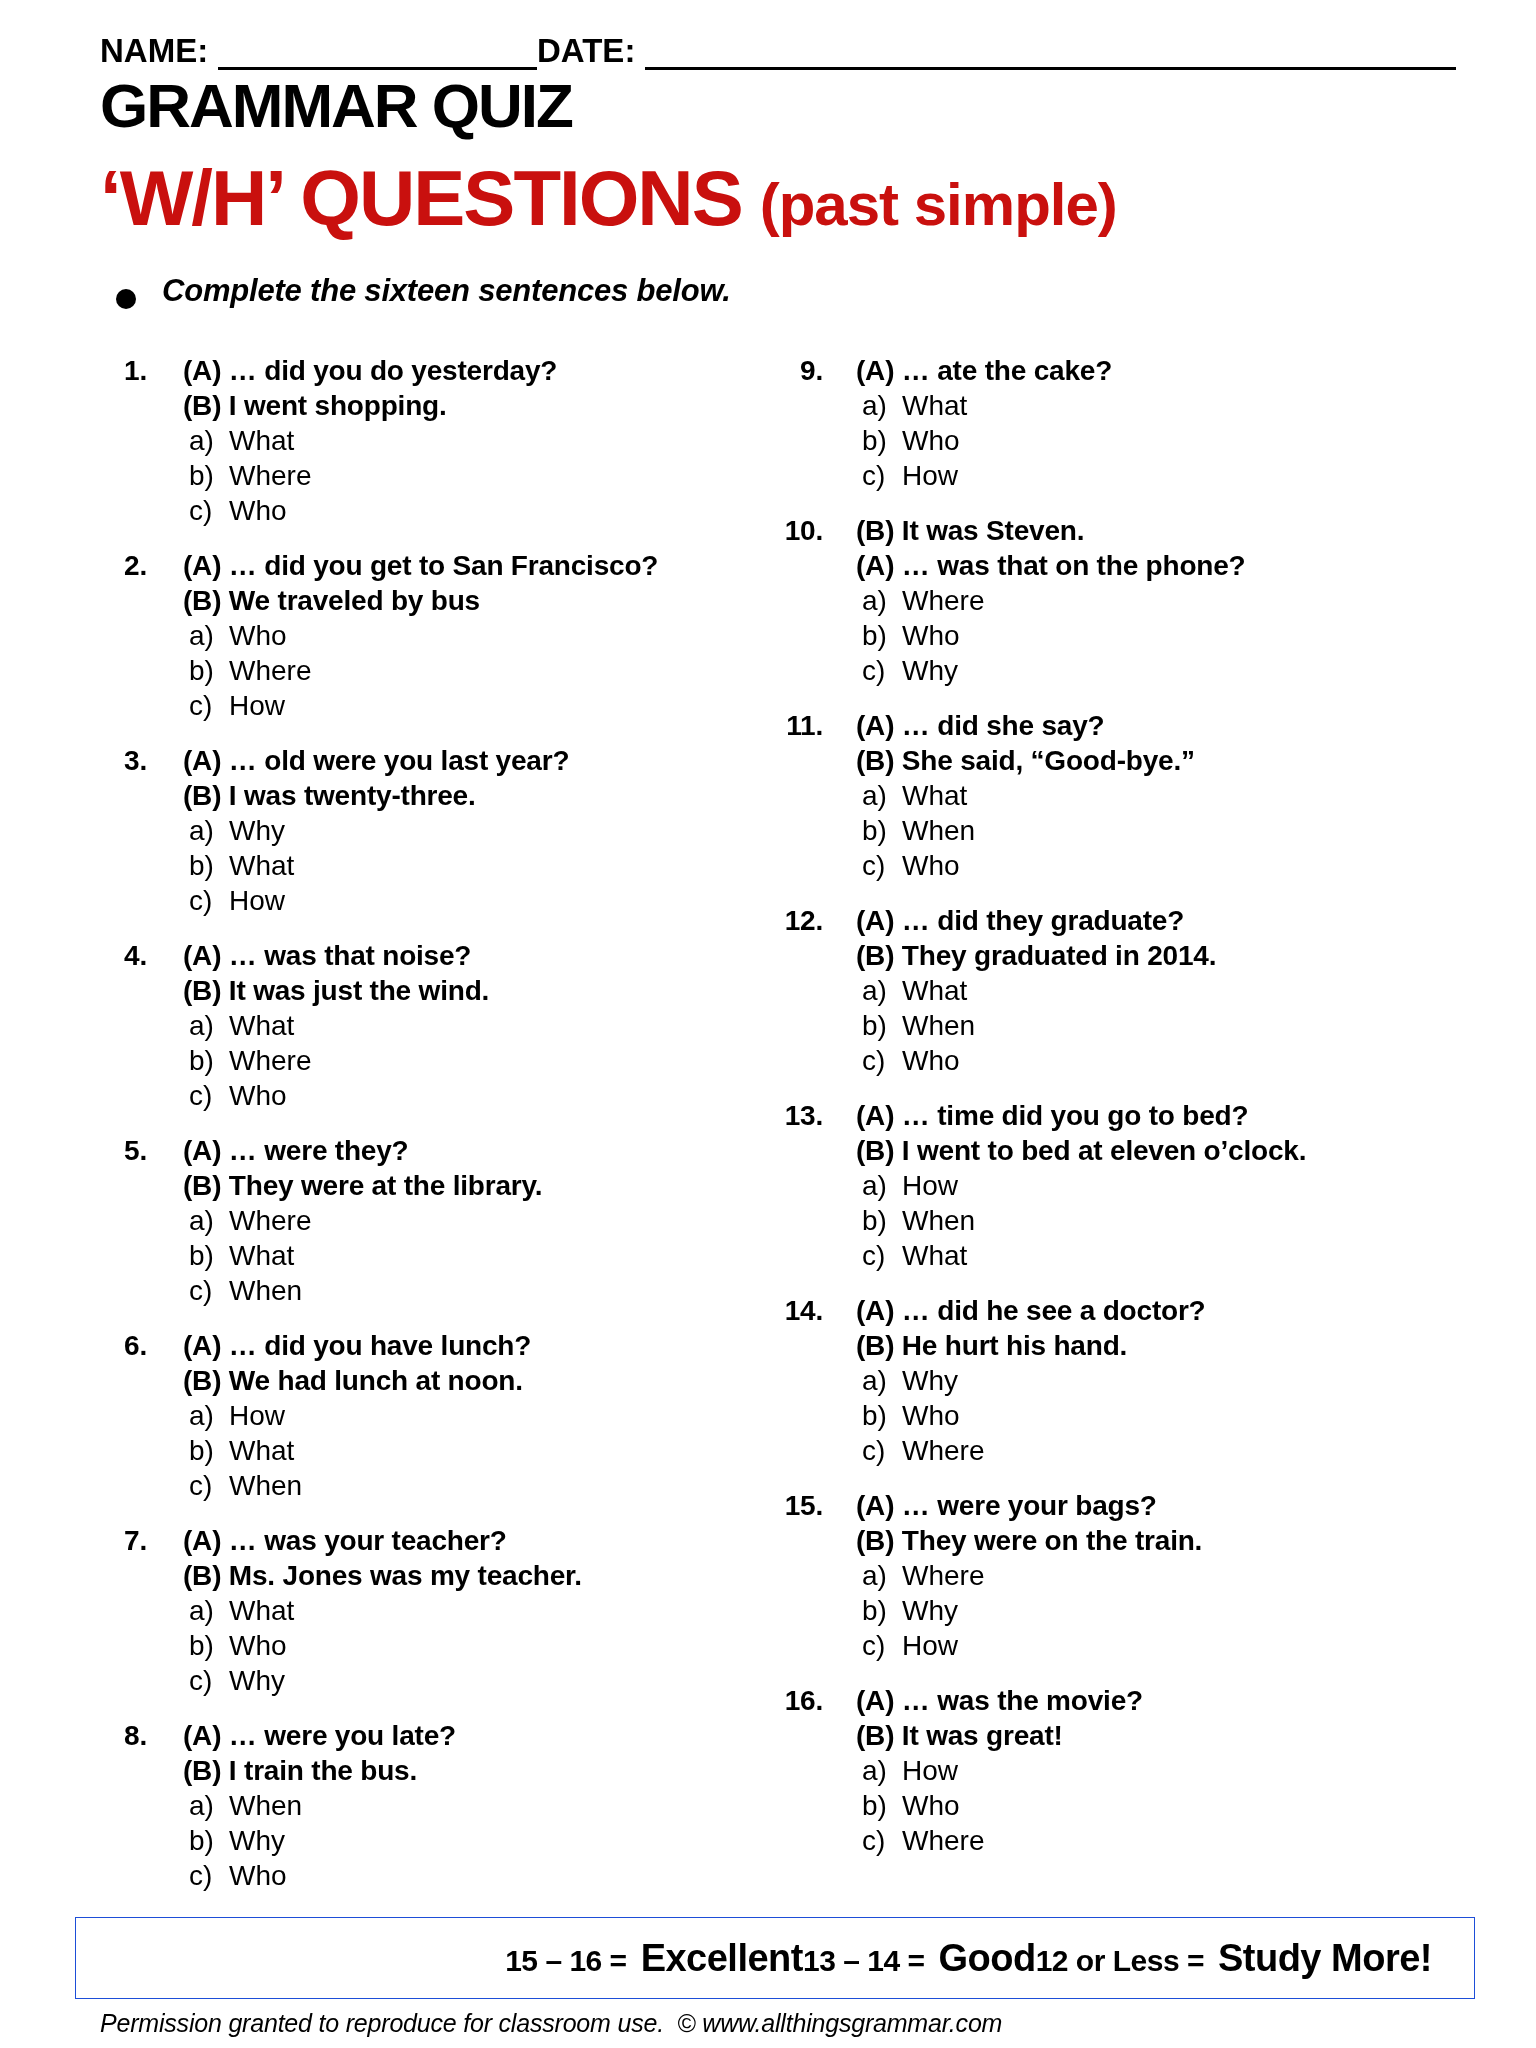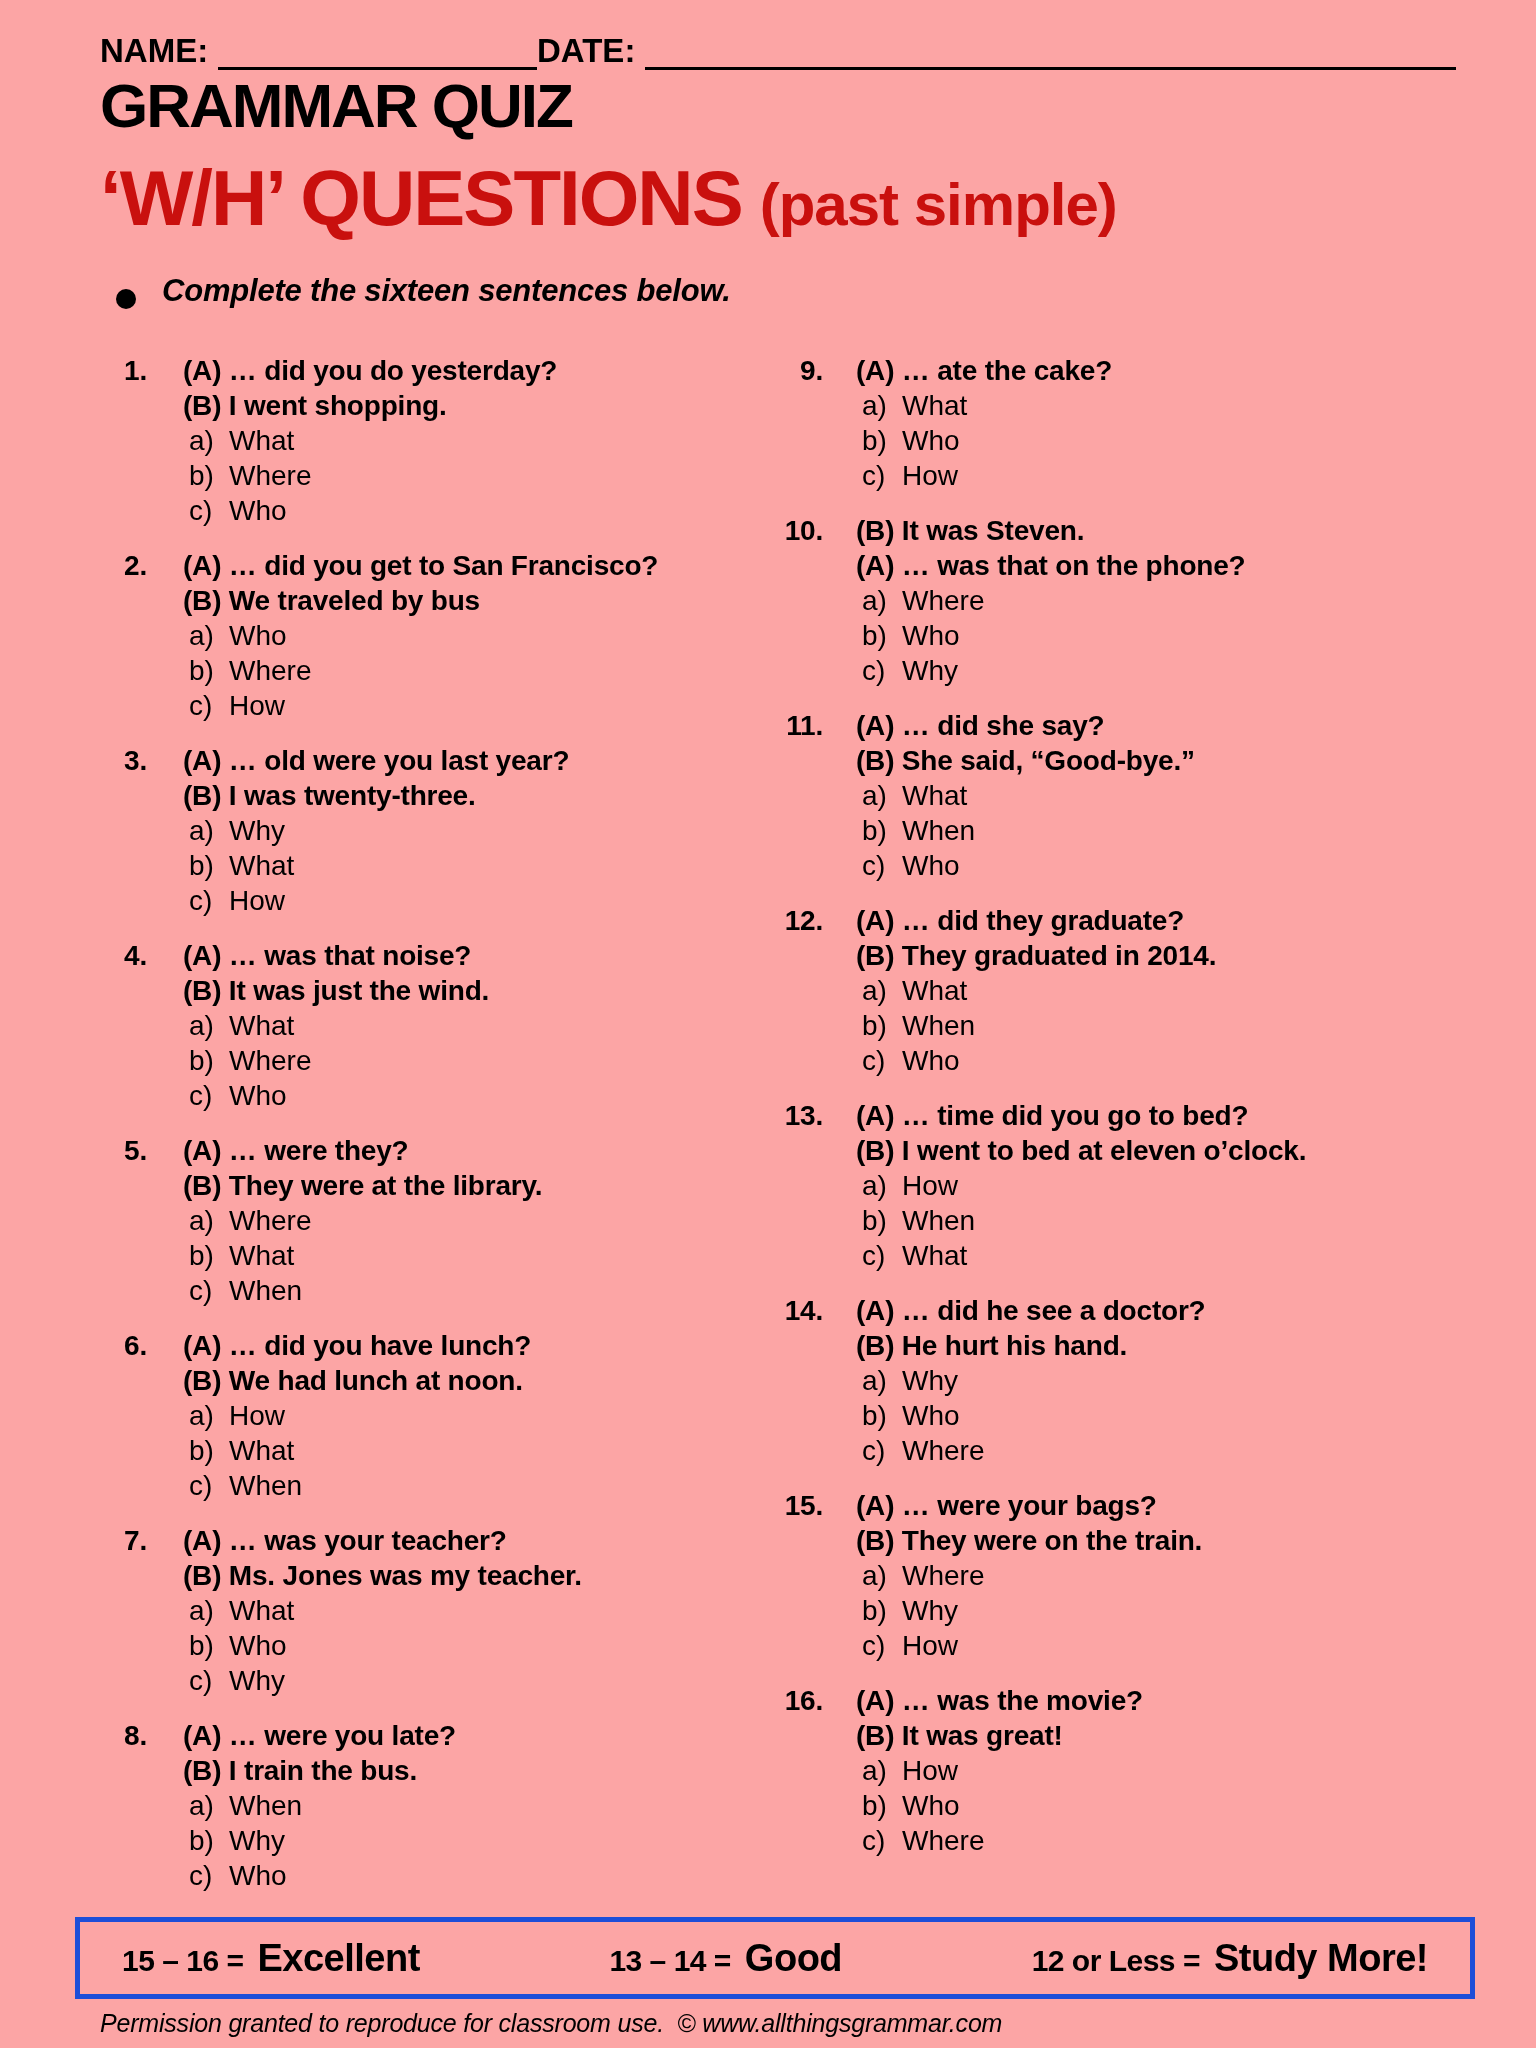--- a/index.html
+++ b/index.html
@@ -1,17 +1,17 @@
 <!DOCTYPE html>
 <html style="--accent: #C9100E;"><head>
 <meta charset="utf-8">
 <style>
   html,body{margin:0;padding:0;background:#e8e8e8;}
   .page{
-    width:1536px;height:2048px;background:#fca5a5;box-sizing:border-box;
+    width:1536px;height:2048px;background:#ffffff;box-sizing:border-box;
     padding:28px 80px 0 100px;overflow:hidden;position:relative;
     font-family:"Liberation Sans","DejaVu Sans",sans-serif;color:#000;
     margin:0 auto;
   }
   :root{--accent:#C9100E;}
   
   .header-row{display:flex;align-items:flex-end;font-size:33px;font-weight:bold;height:42px;}
   .group-name{display:flex;align-items:flex-end;width:437px;}
   .group-date{display:flex;align-items:flex-end;flex:1;}
   .blank{flex:1;border-bottom:3px solid #000;height:34px;margin-left:10px;}
@@ -28,22 +28,22 @@
   .qgrid{margin-top:44px;display:grid;grid-template-columns:653px 1fr;}
   .question{display:grid;margin-bottom:20px;font-size:28px;line-height:35px;}
   .qcol-left .question{grid-template-columns:47px 1fr;column-gap:36px;}
   .qcol-right .question{grid-template-columns:70px 1fr;column-gap:33px;}
   .qnum{text-align:right;font-weight:bold;letter-spacing:-0.2px;}
   .qline{font-weight:bold;white-space:nowrap;letter-spacing:-0.2px;}
   .opt{padding-left:6px;white-space:nowrap;}
   .optletter{display:inline-block;width:40px;}
   
   .score-box{
-    margin-left:-25px;margin-top:4px;width:1400px;height:82px;border:5px solid #1d4ed8;
-    box-sizing:border-box;display:flex;align-items:center;justify-content:space-between;
+    margin-left:-25px;margin-top:4px;width:1400px;height:82px;border:1px solid #1d4ed8;
+    box-sizing:border-box;display:flex;align-items:center;justify-content:flex-end;
     padding:6px 42px;
   }
   .seg{display:flex;align-items:baseline;gap:14px;font-weight:bold;}
   .seg-prefix{font-size:30px;letter-spacing:-0.5px;}
   .seg-value{font-size:38px;letter-spacing:-0.5px;}
   
   .footer{margin-top:10px;font-size:25px;font-style:italic;letter-spacing:-0.2px;}
 </style>
 </head>
 <body>

